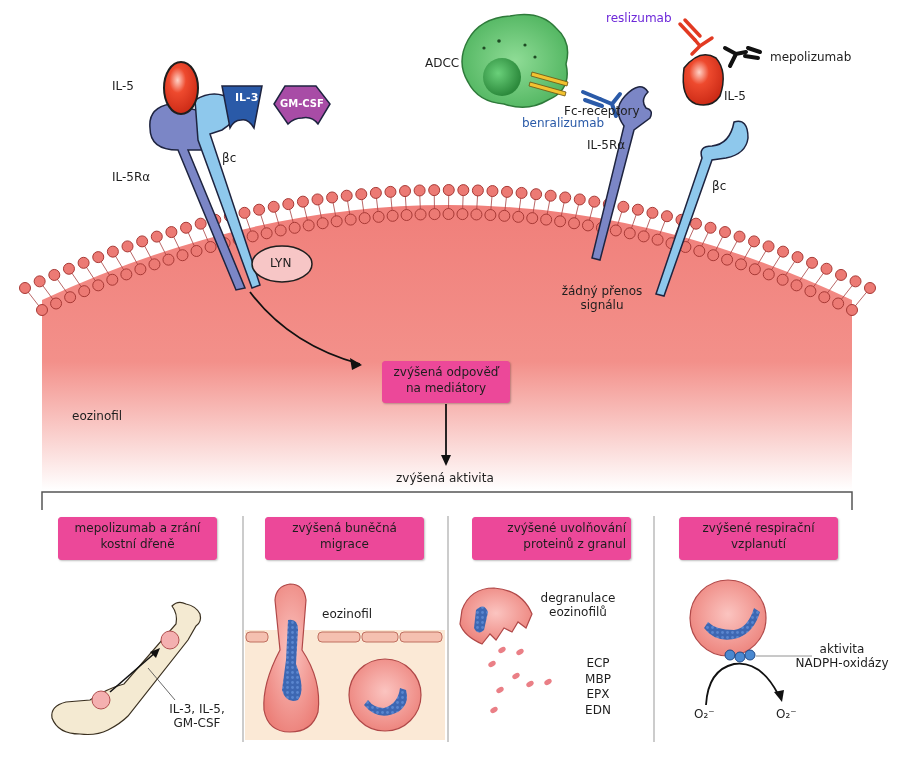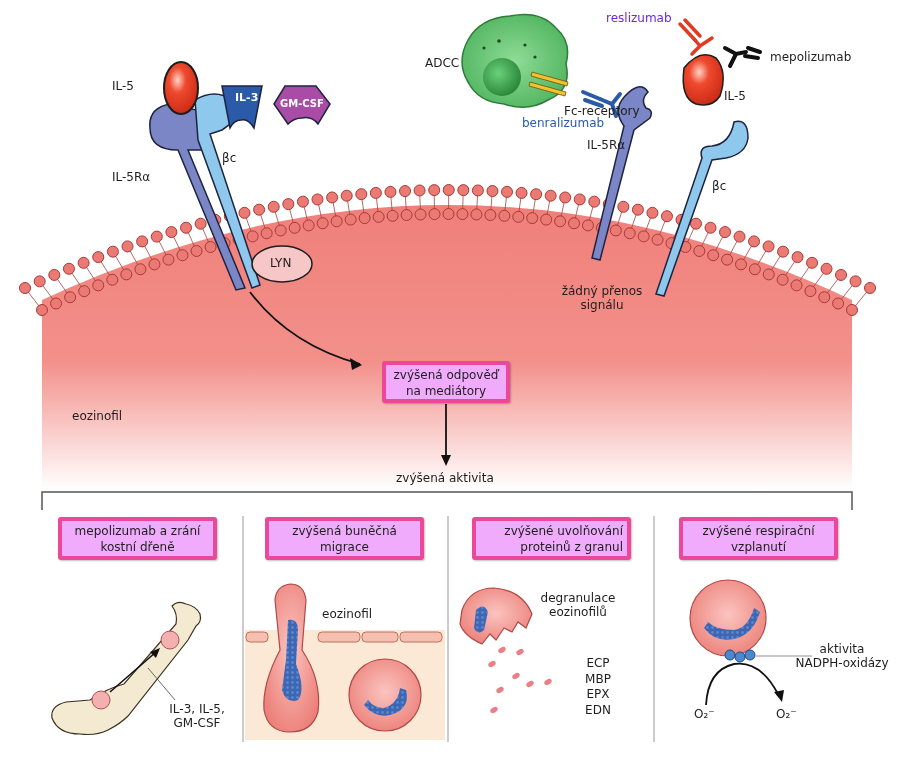--- a/index.html
+++ b/index.html
@@ -1,20 +1,20 @@
 <!DOCTYPE html>
 <html><head>
 <meta charset="utf-8">
 <style>
   html,body{margin:0;padding:0;background:#fff;}
   body{width:903px;height:760px;position:relative;overflow:hidden;font-family:"DejaVu Sans","Liberation Sans",sans-serif;color:#222;}
   svg{position:absolute;left:0;top:0;}
   .lbl{position:absolute;font-size:12px;color:#1e1e1e;white-space:nowrap;line-height:1.15;}
   .lbl.c{text-align:center;}
-  .box{position:absolute;background:#f0abfc;border:4px solid #ec4899;border-radius:3px;box-shadow:1px 1px 2px rgba(0,0,0,.25);font-size:12px;text-align:center;line-height:1.3;padding:3px 4px;box-sizing:border-box;color:#1e1e1e;}
+  .box{position:absolute;background:#ec4899;border:1px solid #ec4899;border-radius:3px;box-shadow:1px 1px 2px rgba(0,0,0,.25);font-size:12px;text-align:center;line-height:1.3;padding:3px 4px;box-sizing:border-box;color:#1e1e1e;}
   .pink{color:#6d28d9;}
   .blue{color:#2a5aa8;}
 </style>
 </head>
 <body>
 
 <svg width="903" height="760">
   <defs>
     <linearGradient id="cyto" x1="0" y1="0" x2="0" y2="1">
       <stop offset="0" stop-color="#f07f7a"></stop>

